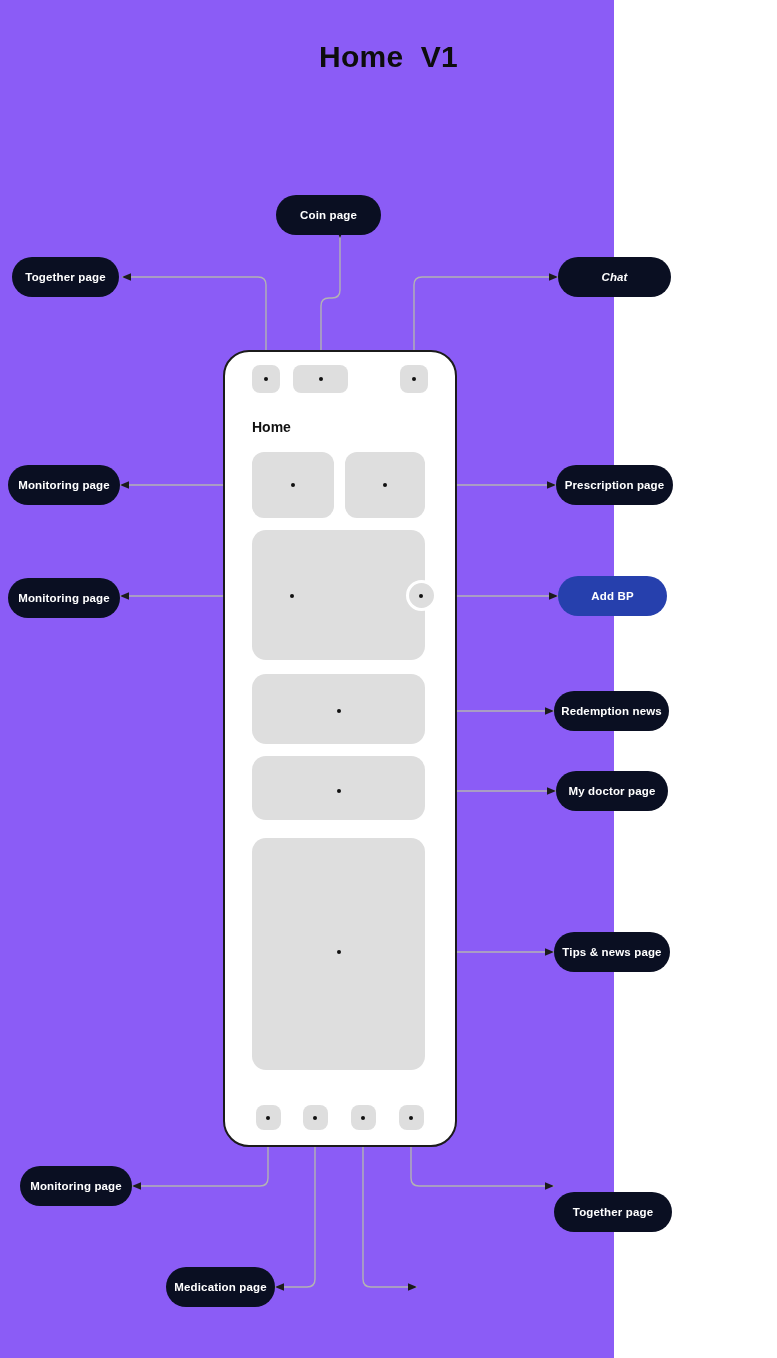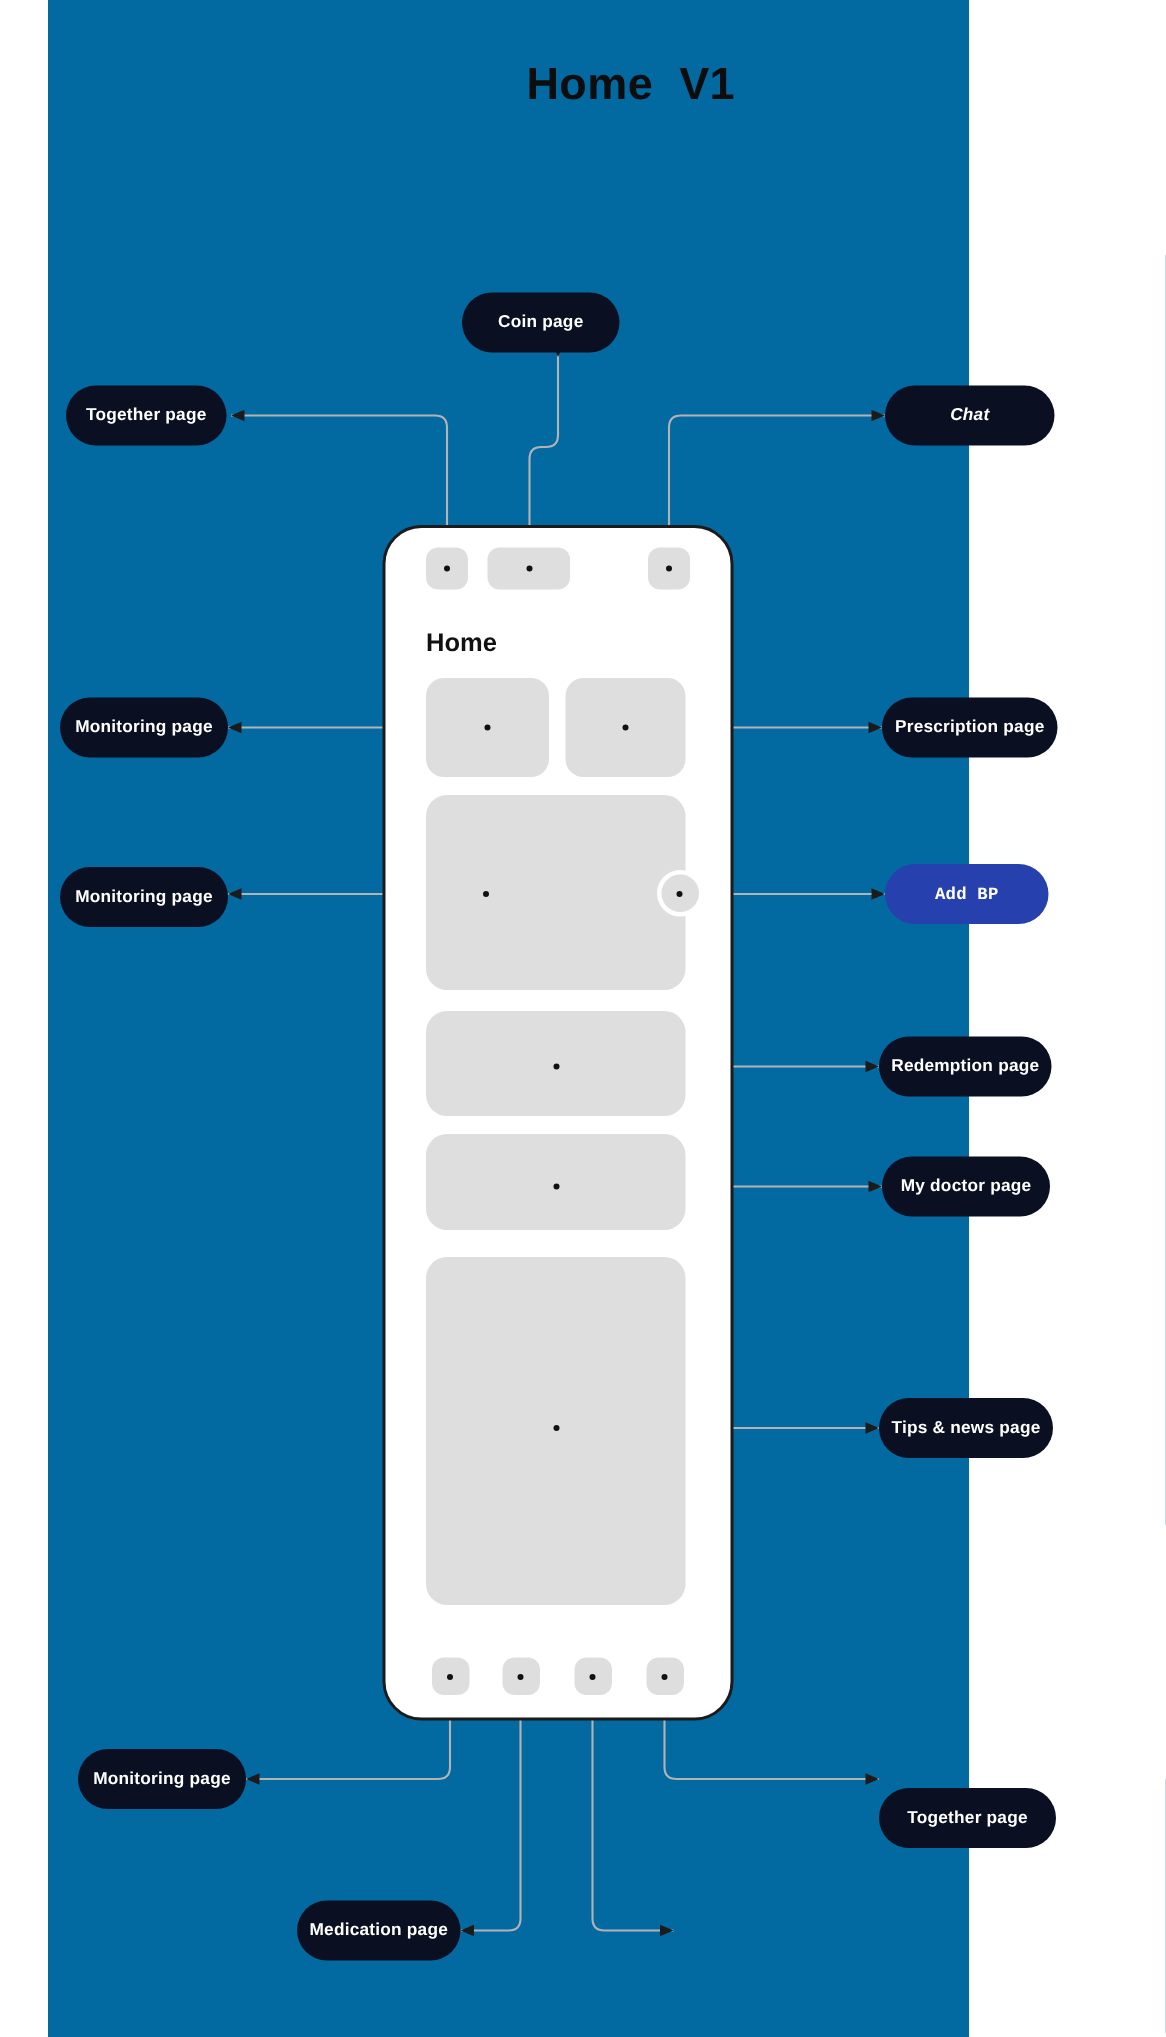--- a/index.html
+++ b/index.html
@@ -9,22 +9,21 @@
     height: 1358px;
     background: #ffffff;
     font-family: "Liberation Sans", sans-serif;
     overflow: hidden;
   }
 
   #canvas {
     position: relative;
     width: 614px;
     height: 1358px;
-    background: #0369a1;
-    margin-left: 32px;
+    background: #8b5cf6;
   }
 
   
   #page-title {
     position: absolute;
     left: 0;
     top: 40px;
     width: 777px;
     text-align: center;
     font-size: 30px;
@@ -67,21 +66,21 @@
 
   
   #top-icon-left   { left: 252px; top: 365px; width: 28px;  height: 28px; border-radius: 8px; }
   #top-pill-center { left: 293px; top: 365px; width: 55px;  height: 28px; border-radius: 8px; }
   #top-icon-right  { left: 400px; top: 365px; width: 28px;  height: 28px; border-radius: 8px; }
 
   #home-heading {
     position: absolute;
     left: 252px;
     top: 419px;
-    font-size: 17px;
+    font-size: 14px;
     font-weight: bold;
     color: #111111;
   }
 
   
   #card-monitor-small { left: 252px; top: 452px; width: 82px;  height: 66px;  border-radius: 12px; }
   #card-prescription  { left: 345px; top: 452px; width: 80px;  height: 66px;  border-radius: 12px; }
   #card-monitor-large { left: 252px; top: 530px; width: 173px; height: 130px; border-radius: 14px; }
   #card-redemption    { left: 252px; top: 674px; width: 173px; height: 70px;  border-radius: 14px; }
   #card-mydoctor      { left: 252px; top: 756px; width: 173px; height: 64px;  border-radius: 14px; }
@@ -123,21 +122,21 @@
     background: #0a0f22;
     color: #ffffff;
     border-radius: 999px;
     font-size: 11.5px;
     font-weight: bold;
     letter-spacing: 0.15px;
     white-space: nowrap;
     height: 40px;
     padding: 0 20px;
   }
-  .pill.accent { background: #2640ad; font-family: Liberation Mono, monospace; }
+  .pill.accent { background: #2640ad; }
 
   #pill-coin        { left: 276px; top: 195px;  width: 105px; text-align: right; }
   #pill-setting     { left: 12px;  top: 257px;  width: 107px; }
   #pill-chat        { left: 558px; top: 257px;  width: 113px; font-style: italic; }
   #pill-monitoring1 { left: 8px;   top: 465px;  width: 112px; }
   #pill-prescrip    { left: 556px; top: 465px;  width: 117px; }
   #pill-monitoring2 { left: 8px;   top: 578px;  width: 112px; }
   #pill-addbp       { left: 558px; top: 576px;  width: 109px; }
   #pill-redemption  { left: 554px; top: 691px;  width: 115px; }
   #pill-mydoctor    { left: 556px; top: 771px;  width: 112px; }
@@ -236,20 +235,20 @@
   <div class="dot" style="left:361px;  top:1116px;"></div>
   <div class="dot" style="left:409px;  top:1116px;"></div>
 
   <div class="pill" id="pill-coin">Coin page</div>
   <div class="pill" id="pill-setting">Together page</div>
   <div class="pill" id="pill-chat">Chat</div>
   <div class="pill" id="pill-monitoring1">Monitoring page</div>
   <div class="pill" id="pill-prescrip">Prescription page</div>
   <div class="pill" id="pill-monitoring2">Monitoring page</div>
   <div class="pill accent" id="pill-addbp">Add BP</div>
-  <div class="pill" id="pill-redemption">Redemption page</div>
+  <div class="pill" id="pill-redemption">Redemption news</div>
   <div class="pill" id="pill-tipsnews">Tips &amp; news page</div>
   <div class="pill" id="pill-mydoctor">My doctor page</div>
   <div class="pill" id="pill-monitoring3">Monitoring page</div>
   <div class="pill" id="pill-together">Together page</div>
   <div class="pill" id="pill-medication">Medication page</div>
 
 </div>
 
 </body></html>

